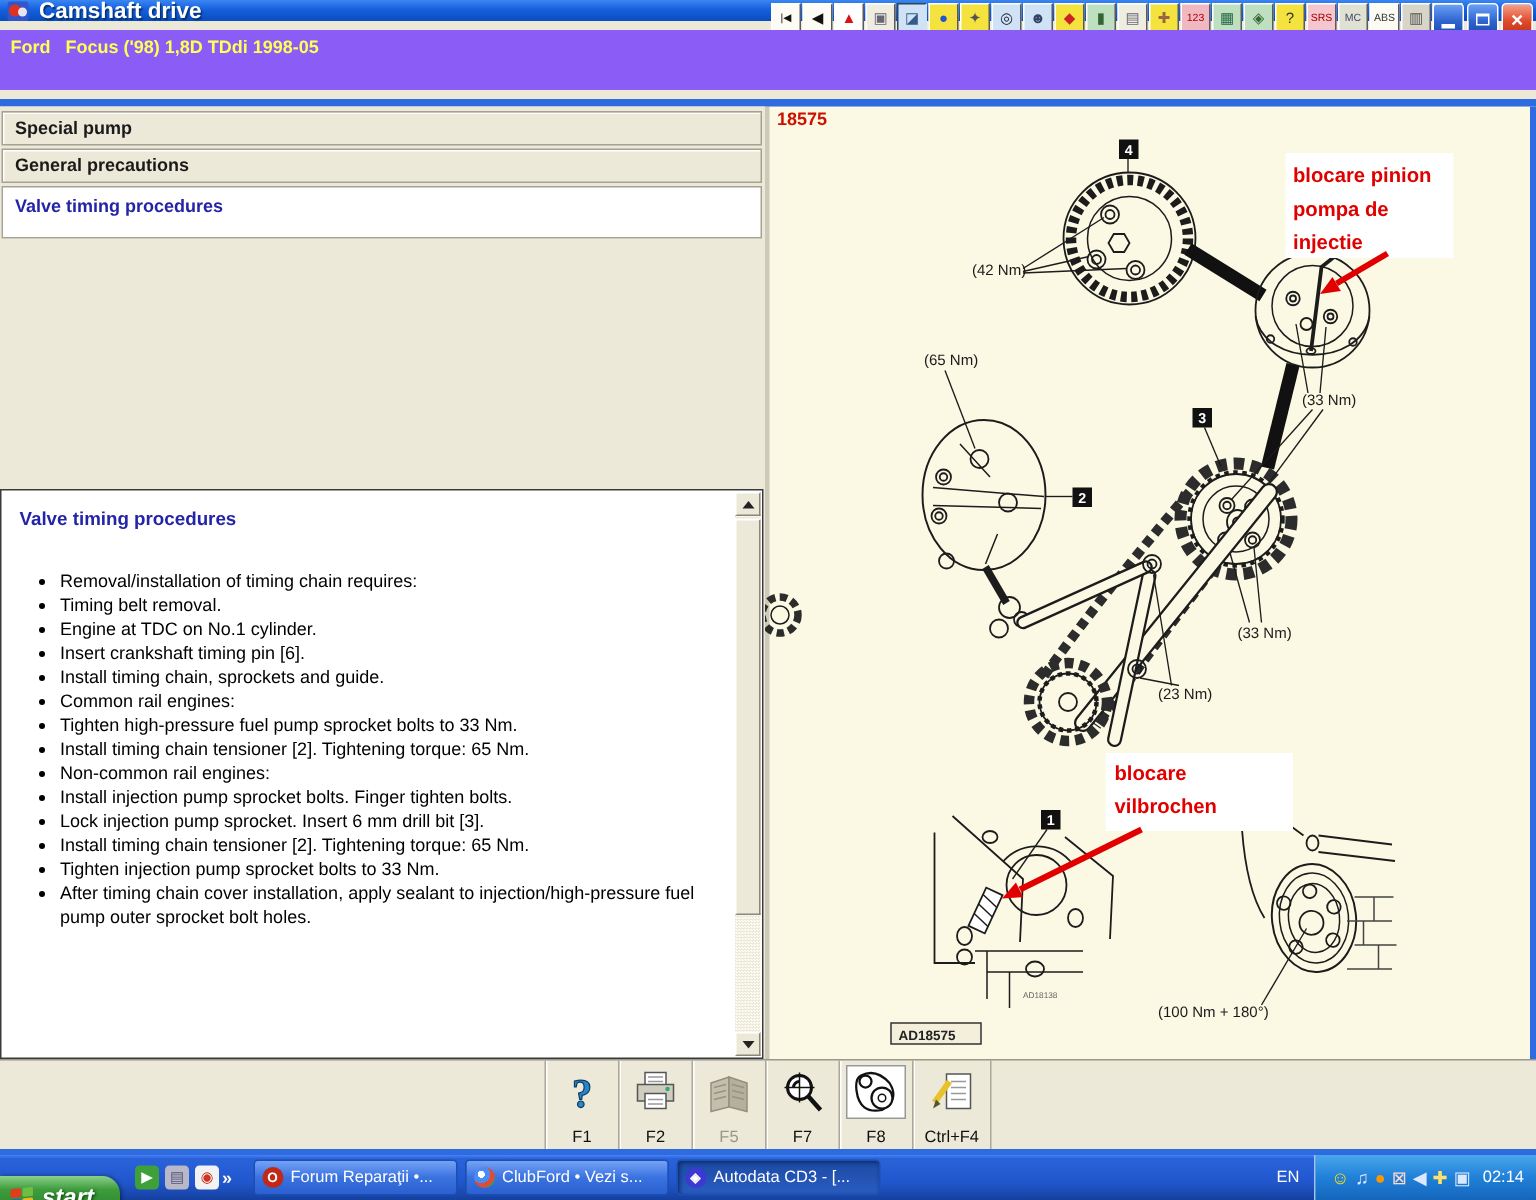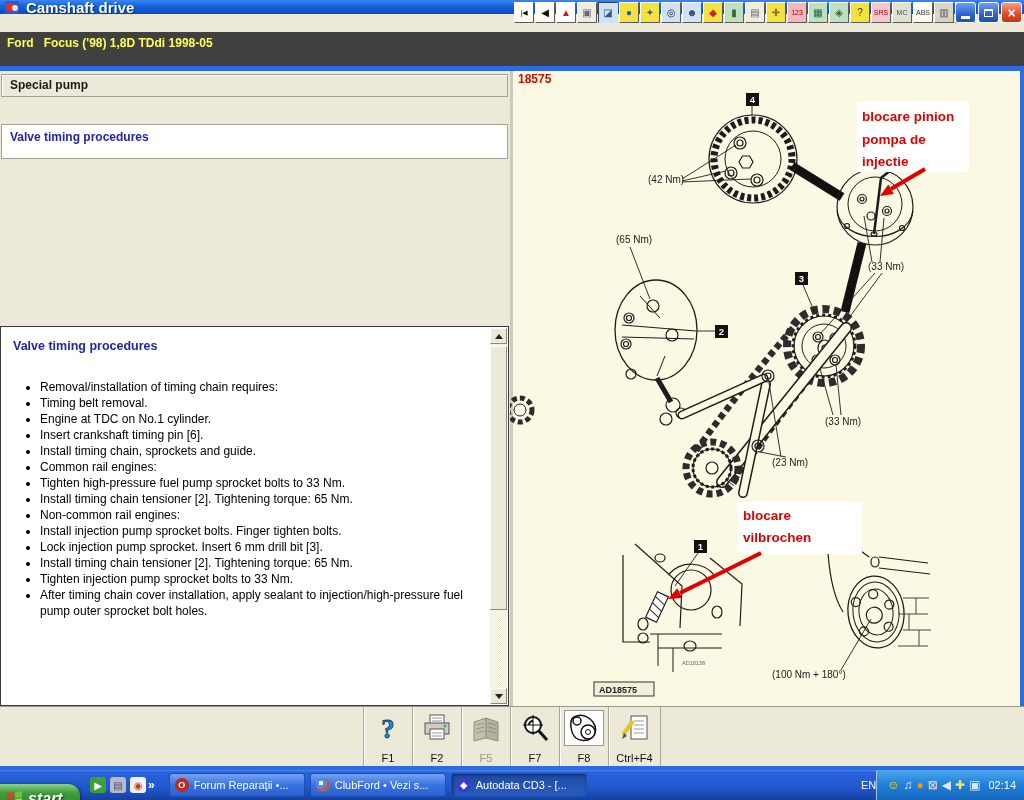--- a/index.html
+++ b/index.html
@@ -18,21 +18,21 @@
   .tbico.selected { border-color:#345 #cfe2f6 #cfe2f6 #345; }
   .win-controls { position:absolute; right:2px; top:2px; display:flex; gap:2px; }
   .winbtn { width:21px; height:21px; border:1px solid #fff; border-radius:3px; color:#fff;
     background:linear-gradient(180deg,#6aa0f5,#2e63cf 60%,#1e4fb0); font-size:12px; font-weight:bold;
     display:flex; align-items:center; justify-content:center; }
   .winbtn.close { background:linear-gradient(180deg,#f5a088,#e0482a 60%,#c03818); font-size:14px; }
   .winbtn .mingl { display:block; width:9px; height:3px; background:#fff; margin-top:10px; }
   .winbtn .restgl { display:block; width:9px; height:8px; border:1px solid #fff; border-top-width:2px; background:transparent; }
 
   
-  .subtitlebar { position:absolute; left:0; top:32px; width:1024px; height:40px; background:#404040;
+  .subtitlebar { position:absolute; left:0; top:20px; width:1024px; height:40px; background:#8b5cf6;
     color:#ffff55; font-weight:bold; font-size:12px; padding:3px 0 0 7px; }
   .subtitlebar div { line-height:17px; white-space:pre; }
 
   .main-top-strip { position:absolute; left:0; top:66px; width:510px; height:5px; background:#2e6ae0; }
 
   
   .left-pane { position:absolute; left:0; top:71px; width:510px; height:635px; background:#ece9d8; }
   .acc-item { position:absolute; left:1px; width:507px; height:23px; background:#ece9d8;
     border:1px solid #a5a294; box-shadow:inset 1px 1px 0 #ffffff; color:#1a1a1a;
     font-weight:bold; font-size:12px; line-height:21px; padding-left:8px; cursor:pointer; }
@@ -83,21 +83,21 @@
   .winflag i { border-radius:1px; }
   .quick-launch { display:flex; align-items:center; gap:4px; margin-left:10px; }
   .ql-ico { width:16px; height:16px; border-radius:3px; display:flex; align-items:center; justify-content:center; font-size:10px; cursor:pointer; }
   .ql-chevron { color:#fff; font-size:12px; font-weight:bold; margin-left:2px; cursor:pointer; }
   .tasks { display:flex; margin-left:14px; gap:5px; }
   .task { width:136px; height:24px; border:1px solid #1c4fb0; border-radius:3px; color:#fff; font-size:11px;
     background:linear-gradient(180deg,#74a2f6 0%,#3a72e0 50%,#2a60cf 100%);
     display:flex; align-items:center; gap:5px; padding:0 5px; cursor:pointer; white-space:nowrap; overflow:hidden; }
   .task.active { background:linear-gradient(180deg,#1c4aa4,#2a5cc2); box-shadow:inset 1px 1px 3px #0a2a66; }
   .task .tico { width:14px; height:14px; border-radius:50%; flex:0 0 auto; display:flex; align-items:center; justify-content:center; font-size:9px; font-weight:bold; color:#fff; }
-  .lang-indicator { color:#fff; font-size:11px; margin-left:auto; }
+  .lang-indicator { color:#fff; font-size:11px; margin-left:auto; margin-right:10px; }
   .tray { height:30px; display:flex; align-items:center; gap:4px; padding:0 8px 0 10px;
     background:linear-gradient(180deg,#4aa6ec 0%,#2080d8 50%,#1566bb 100%); border-left:1px solid #9cc6f0; }
   .tray-ico { font-size:12px; line-height:1; cursor:pointer; }
   .clock { color:#fff; font-size:11px; margin-left:4px; }
 </style>
 </head>
 <body>
 
 <div class="screen">
 
@@ -144,20 +144,21 @@
   </div>
 
   <div class="subtitlebar">
     <div>Ford   Focus ('98) 1,8D TDdi 1998-05</div>
   </div>
 
   <div class="main-top-strip"></div>
 
   <div class="left-pane">
     <div class="acc-item" style="top:3px;">Special pump</div>
+    <div class="acc-item" style="top:28px;">General precautions</div>
     <div class="acc-item selected" style="top:53px;">Valve timing procedures</div>
 
     <div class="text-box">
       <div class="text-content">
         <div class="tc-heading">Valve timing procedures</div>
         <ul id="intro-list">
             <li>Removal/installation of timing chain requires:</li>
             <li>Timing belt removal.</li>
           </ul>
         <ul id="main-list">

